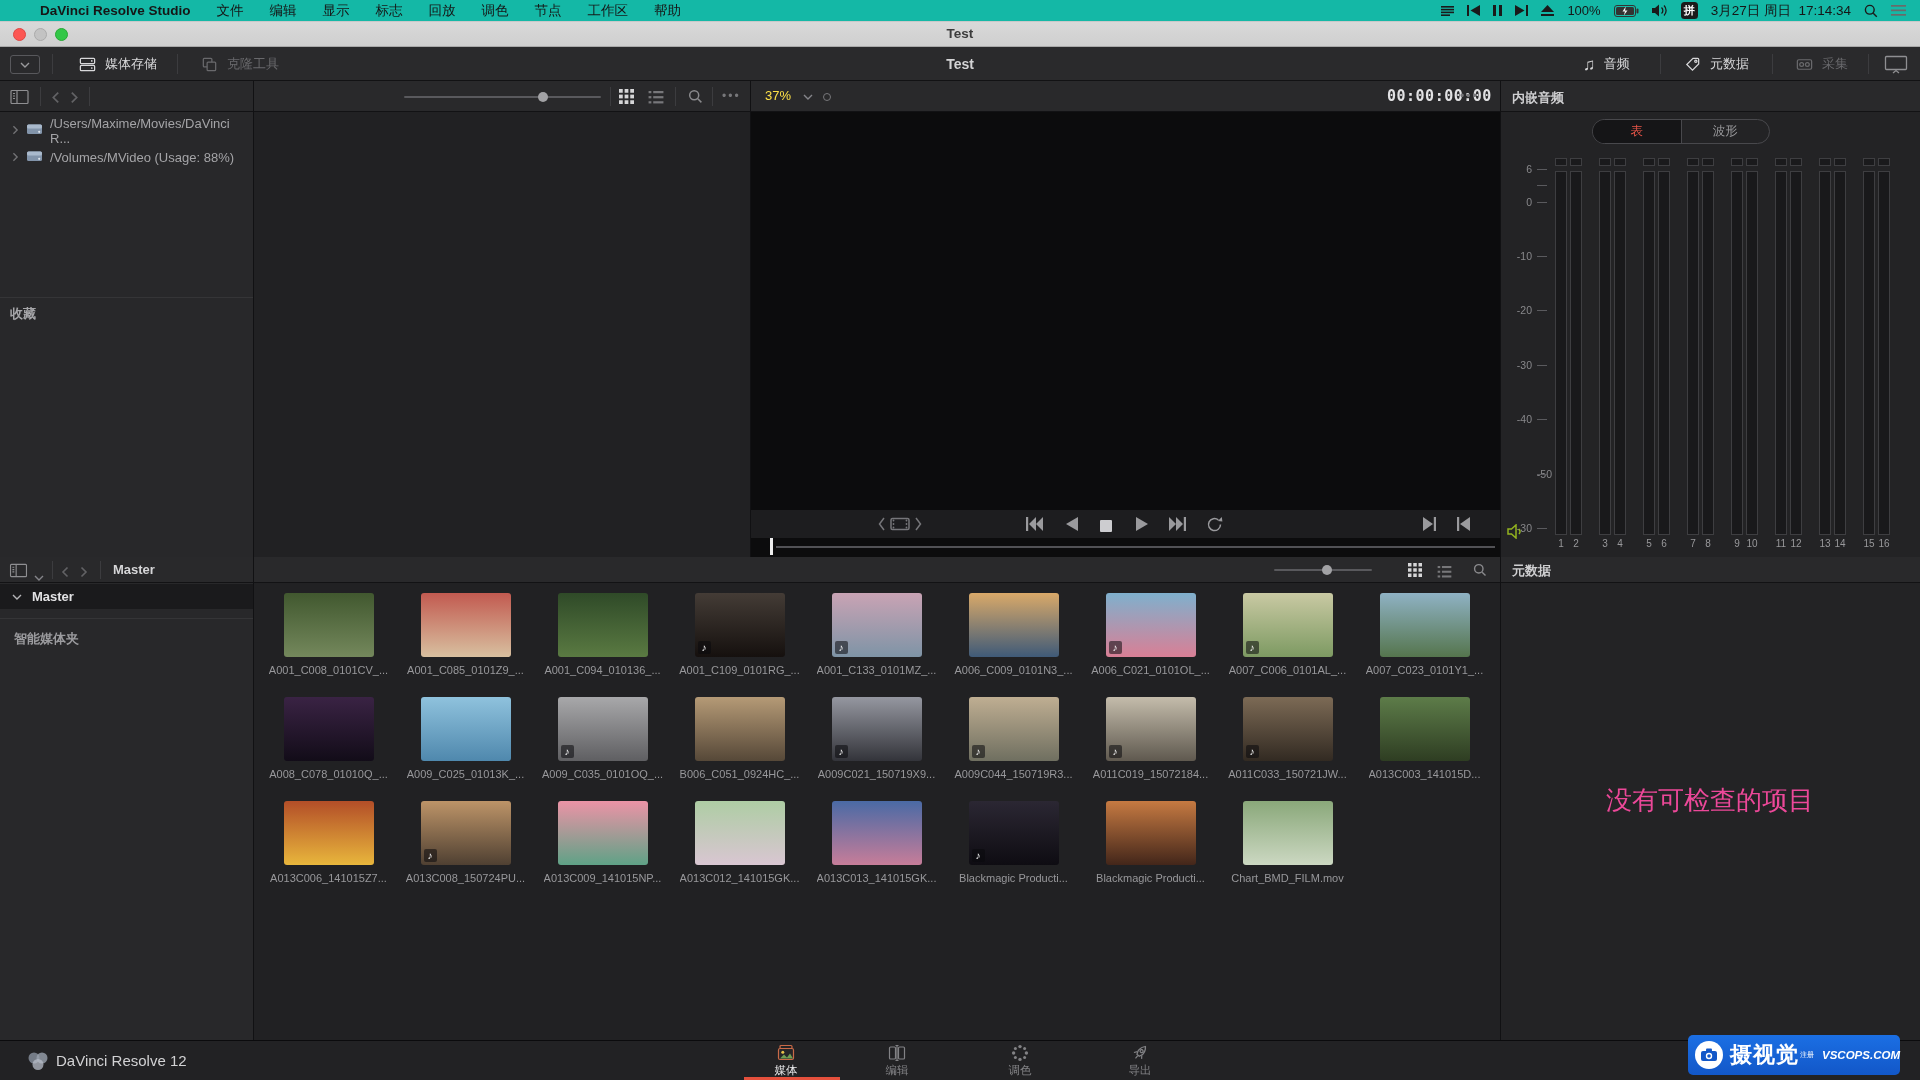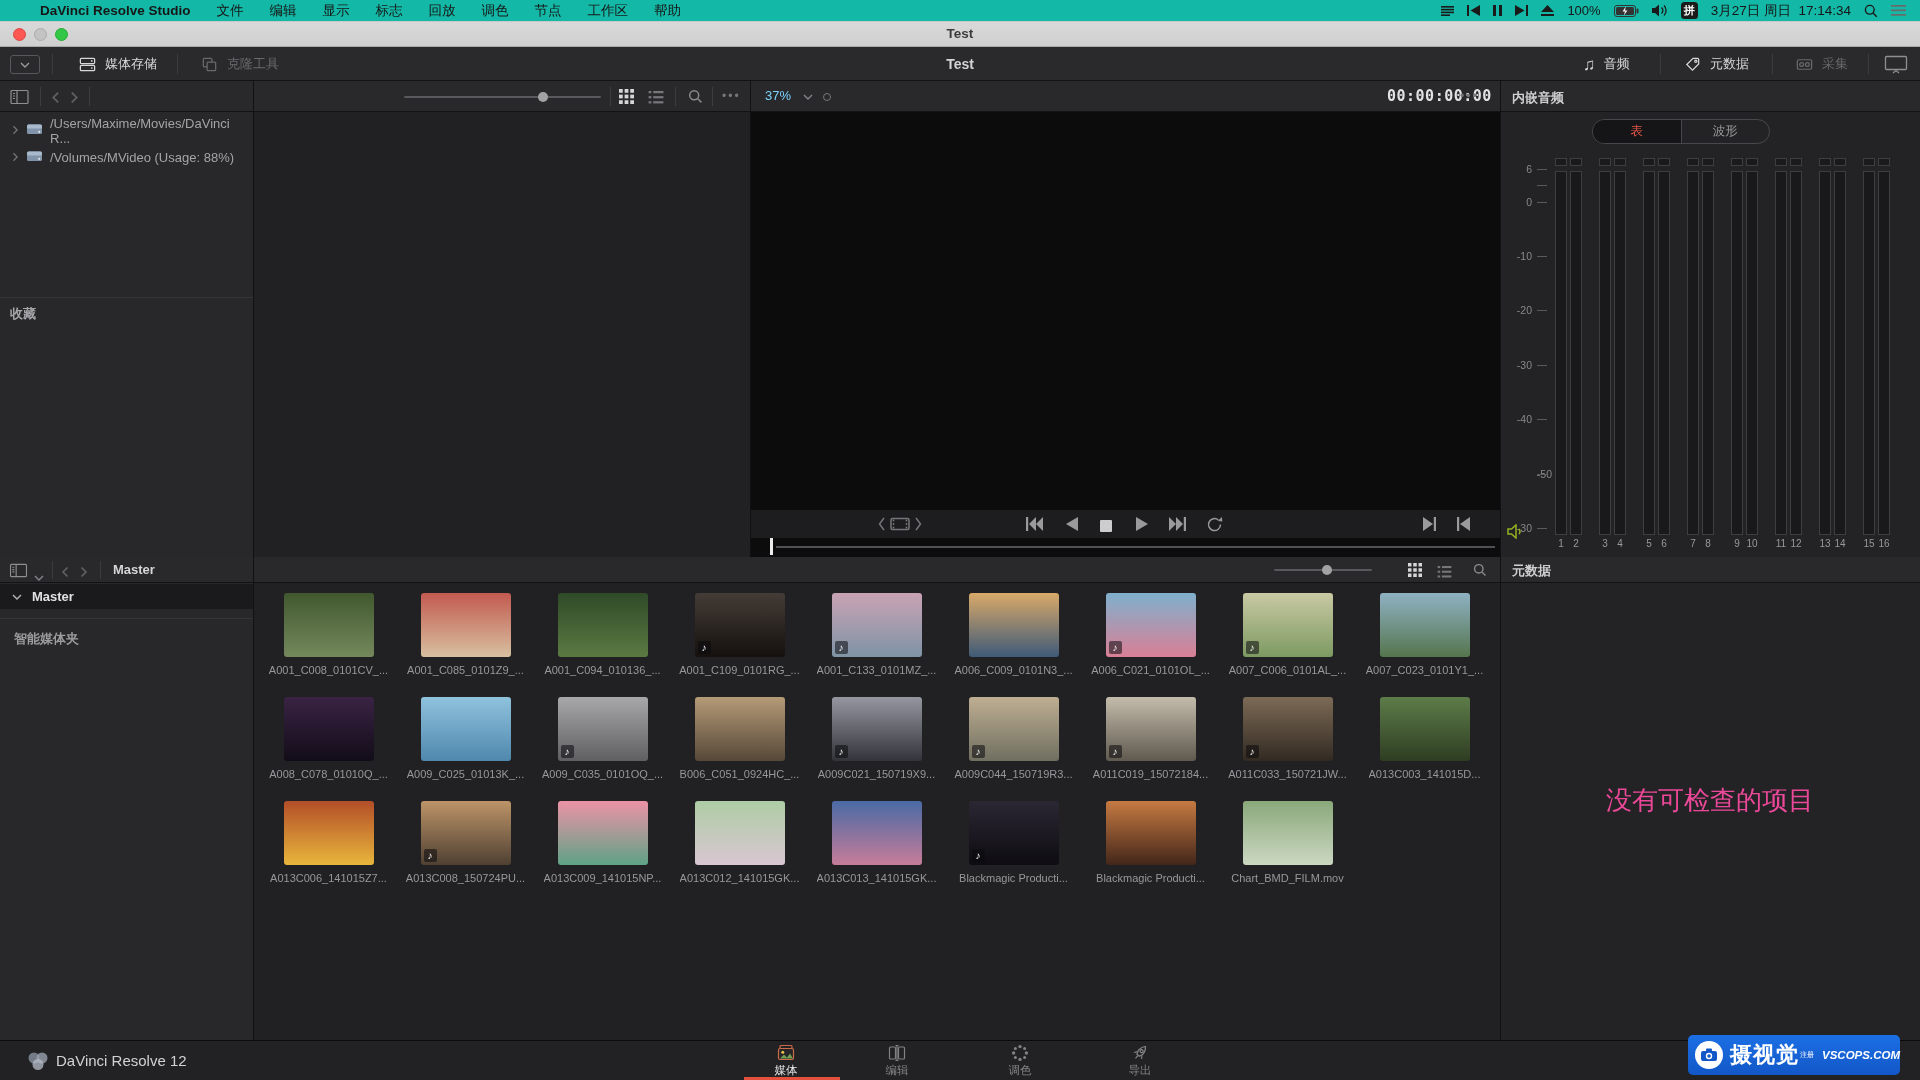--- a/index.html
+++ b/index.html
@@ -314,21 +314,21 @@
     <span class="vsep" style="left:675px;top:6px;height:19px;"></span>
     <span class="abs" style="left:688px;top:8px;color:#8a8a8d;"><svg width="15" height="15" viewBox="0 0 15 15">
           <g fill="none" stroke="currentColor" stroke-width="1.5">
             <circle cx="6.2" cy="6.2" r="4.5"></circle>
             <path d="M9.8 9.8l3.6 3.6"></path>
           </g>
         </svg></span>
     <span class="vsep" style="left:712px;top:6px;height:19px;"></span>
     <span class="abs dots3" style="left:722px;top:8px;">•••</span>
 
-    <span class="abs" style="left:765px;top:7px;color:#7dd3fc;font-size:13px;">
+    <span class="abs" style="left:765px;top:7px;color:#fde047;font-size:13px;">
       <span>37%</span>
       <svg width="10" height="6" viewBox="0 0 10 6" style="margin-left:8px;">
           <path d="M1 1l4 4 4-4" fill="none" stroke="#85858a" stroke-width="1.4"></path>
         </svg>
     </span>
     <span class="abs" style="left:823px;top:12px;width:6px;height:6px;border:1px solid #77777a;border-radius:50%;"></span>
     <span class="abs" style="left:1387px;top:6px;color:#e2e2e4;font-weight:bold;font-size:15px;font-family:'DejaVu Sans Mono',monospace;letter-spacing:.5px;">00:00:00:00</span>
     <span class="abs dots3" style="left:1460px;top:8px;">•••</span>
 
     <span class="abs hdr-label" style="left:1512px;top:8px;">内嵌音频</span>

